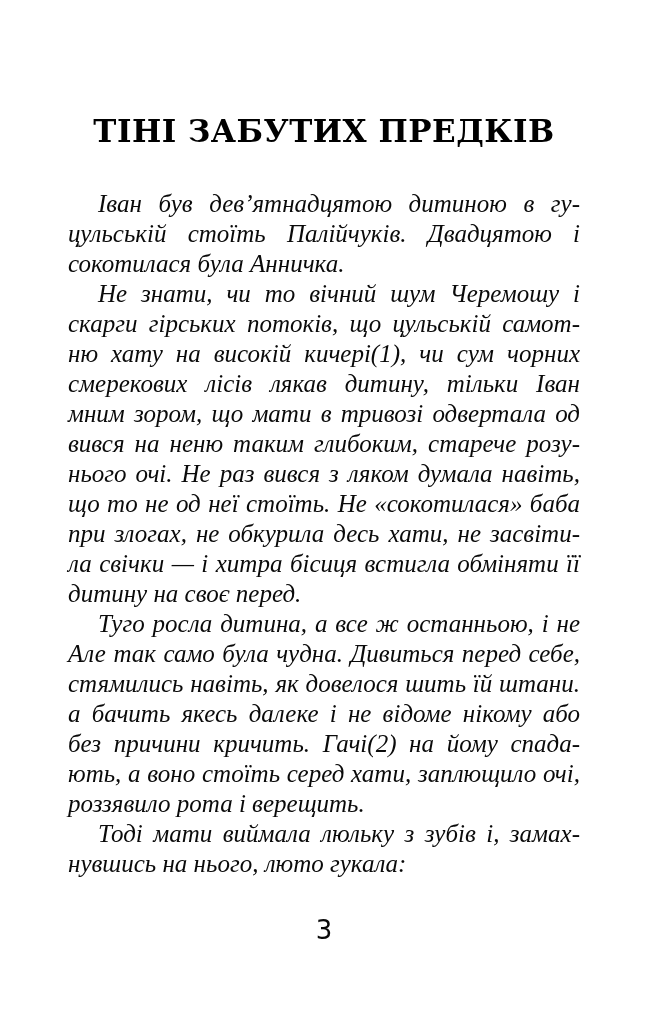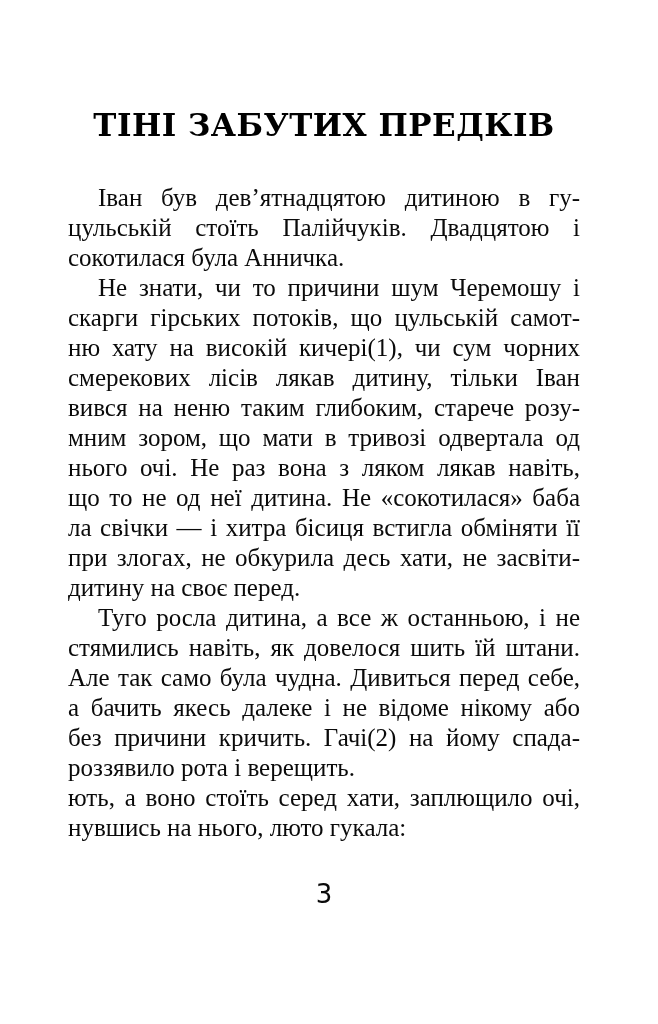--- a/index.html
+++ b/index.html
@@ -15,27 +15,28 @@
     background: #ffffff;
     color: #0a0a0a;
   }
   .title {
     font-family: "DejaVu Serif", serif;
     font-weight: bold;
     font-size: 31px;
     line-height: 36px;
     letter-spacing: 0.5px;
     text-align: center;
-    margin: 11px 0 40px 0;
+    margin: 17px 0 40px 0;
     color: #000000;
   }
   .bodytext {
     font-family: "Liberation Serif", serif;
     font-size: 25px;
     line-height: 30px;
+    font-style: italic;
   }
   .paragraph { margin: 0; }
   .line {
     text-align: justify;
     text-align-last: justify;
     white-space: normal;
   }
   .line.first { text-indent: 30px; }
   .line.last { text-align-last: left; }
   .folio {
@@ -55,44 +56,45 @@
 
   <div class="bodytext">
 
     <div class="paragraph">
       <div class="line first">Іван був дев’ятнадцятою дитиною в гу-</div>
       <div class="line">цульській стоїть Палійчуків. Двадцятою і</div>
       <div class="line last">сокотилася була Анничка.</div>
     </div>
 
     <div class="paragraph">
-      <div class="line first">Не знати, чи то причини шум Черемошу і</div>
+      <div class="line first">Не знати, чи то вічний шум Черемошу і</div>
       <div class="line">скарги гірських потоків, що цульській самот-</div>
       <div class="line">ню хату на високій кичері(1), чи сум чорних</div>
       <div class="line">смерекових лісів лякав дитину, тільки Іван</div>
+      <div class="line">мним зором, що мати в тривозі одвертала од</div>
       <div class="line">вився на неню таким глибоким, старече розу-</div>
-      <div class="line">мним зором, що мати в тривозі одвертала од</div>
-      <div class="line">нього очі. Не раз вона з ляком лякав навіть,</div>
-      <div class="line">що то не од неї дитина. Не «сокотилася» баба</div>
+      <div class="line">нього очі. Не раз вився з ляком думала навіть,</div>
+      <div class="line">що то не од неї стоїть. Не «сокотилася» баба</div>
+      <div class="line">при злогах, не обкурила десь хати, не засвіти-</div>
       <div class="line">ла свічки — і хитра бісиця встигла обміняти її</div>
-      <div class="line">при злогах, не обкурила десь хати, не засвіти-</div>
       <div class="line last">дитину на своє перед.</div>
     </div>
 
     <div class="paragraph">
       <div class="line first">Туго росла дитина, а все ж останньою, і не</div>
+      <div class="line">Але так само була чудна. Дивиться перед себе,</div>
       <div class="line">стямились навіть, як довелося шить їй штани.</div>
-      <div class="line">Але так само була чудна. Дивиться перед себе,</div>
       <div class="line">а бачить якесь далеке і не відоме нікому або</div>
       <div class="line">без причини кричить. Гачі(2) на йому спада-</div>
+      <div class="line">ють, а воно стоїть серед хати, заплющило очі,</div>
       <div class="line last">роззявило рота і верещить.</div>
-      <div class="line">ють, а воно стоїть серед хати, заплющило очі,</div>
     </div>
 
     <div class="paragraph">
+      <div class="line first">Тоді мати виймала люльку з зубів і, замах-</div>
       <div class="line last">нувшись на нього, люто гукала:</div>
     </div>
 
   </div>
 
   <div class="folio">3</div>
 
 </div>
 
 </body></html>

